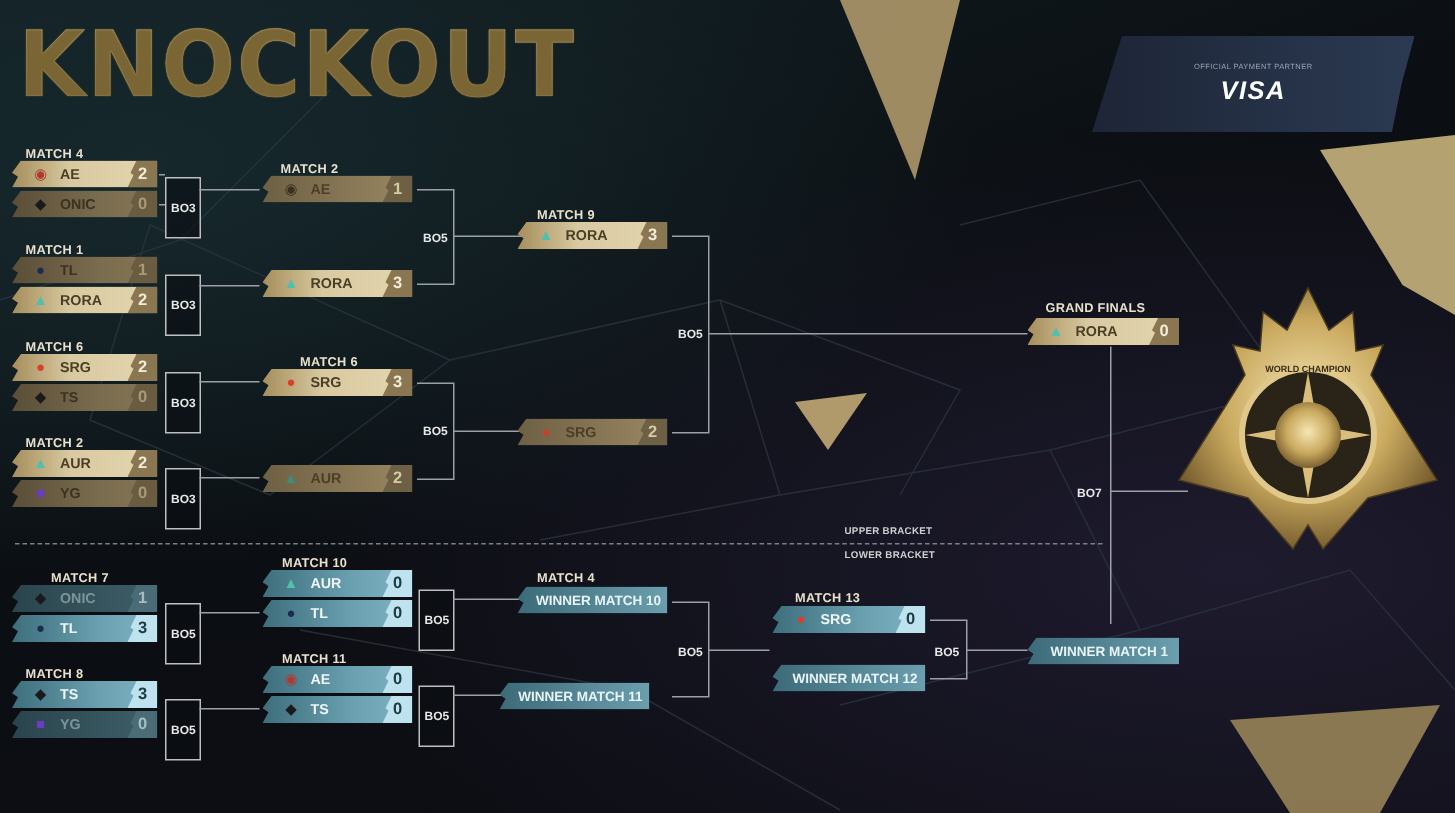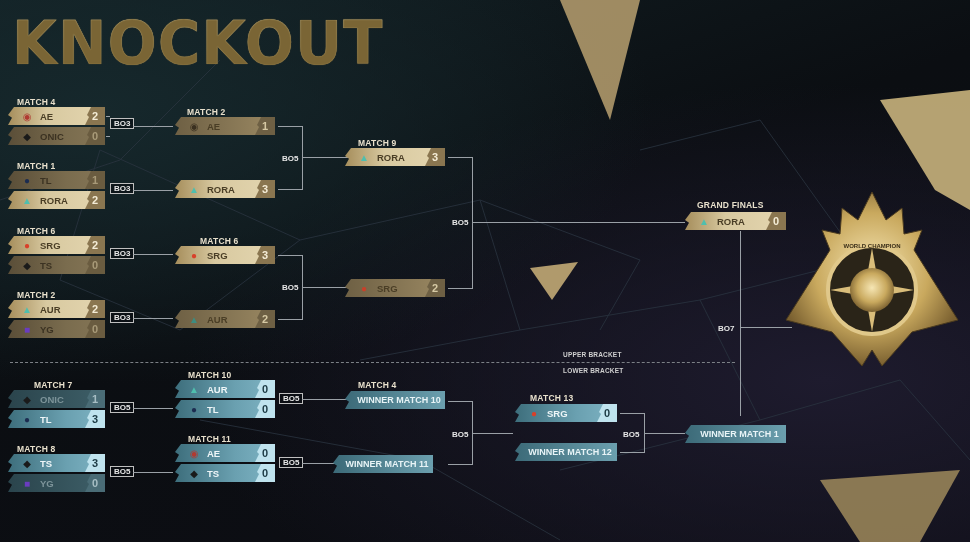--- a/index.html
+++ b/index.html
@@ -31,21 +31,21 @@
   .gold-m .score{background:#6e6044;color:#d6c9a4}
   .teal-w{background:linear-gradient(90deg,#3d6e7c 0%,#6aa0b0 60%,#7fb4c4 100%)}
   .teal-w .name{color:#eef6f8}
   .teal-w .score{background:#bfe3ee;color:#1c3a44}
   .teal-l{background:linear-gradient(90deg,#2a444c 0%,#3e5f68 100%)}
   .teal-l .name{color:#7d949a}
   .teal-l .score{background:#4a6c76;color:#a7bec4}
   .teal-tbd{background:linear-gradient(90deg,#3c6a78 0%,#6b9fae 100%);justify-content:center}
   .teal-tbd .name{color:#e8f4f7;text-align:center;margin-left:8px;font-size:9px}
   .bo{position:absolute;font-size:8px;font-weight:bold;color:#e6e6e6;}
-  .bo.box{border:1px solid #bfbfbf;padding:0 3px;background:rgba(10,14,18,.6)}
+  .bo.box{border:1px solid #bfbfbf;padding:15px 3px;background:rgba(10,14,18,.6)}
   .line{position:absolute;background:#9aa0a6}
   .visa{position:absolute;left:728px;top:24px;width:215px;height:64px;
     background:linear-gradient(90deg,#1d2536 0%,#2b3a52 100%);
     clip-path:polygon(20px 0,100% 0,96% 50%,93% 100%,0 100%);
     display:flex;flex-direction:column;align-items:center;justify-content:center;}
   .visa .sub{font-size:5px;color:#9aa4b4;letter-spacing:.3px}
   .visa .brand{font-size:17px;font-weight:bold;font-style:italic;color:#ffffff;margin-top:3px;letter-spacing:1px}
   .bracket-label{position:absolute;font-size:6.5px;font-weight:bold;color:#cfcfcf;letter-spacing:.2px}
   .divider{position:absolute;left:10px;top:362px;width:725px;border-top:1px dashed #7c8086}
 </style>
@@ -66,20 +66,24 @@
       <path d="M760 420 L900 380 L970 460"></path>
     </g>
     <polygon points="560,0 640,0 610,120" fill="#b8a070" opacity=".85"></polygon>
     <polygon points="880,100 970,90 970,210 935,190" fill="#c8b27c" opacity=".9"></polygon>
     <polygon points="530,268 578,262 552,300" fill="#b09a6c"></polygon>
     <polygon points="820,480 960,470 920,542 860,542" fill="#a8915f" opacity=".8"></polygon>
   </svg>
 
   <div class="title">KNOCKOUT</div>
 
+  <div class="visa">
+    <div class="sub">OFFICIAL PAYMENT PARTNER</div>
+    <div class="brand">VISA</div>
+  </div>
 
   <div class="mlabel" style="left:17px;top:97px">MATCH 4</div>
   <div class="slot gold-w" style="left:8px;top:107px;width:97px">
     <span class="logo" style="color:#b03a32">◉</span>
     <span class="name">AE</span>
     <span class="score">2</span>
   </div>
   <div class="slot gold-l" style="left:8px;top:127px;width:97px">
     <span class="logo" style="color:#1a1a1a">◆</span>
     <span class="name">ONIC</span>

